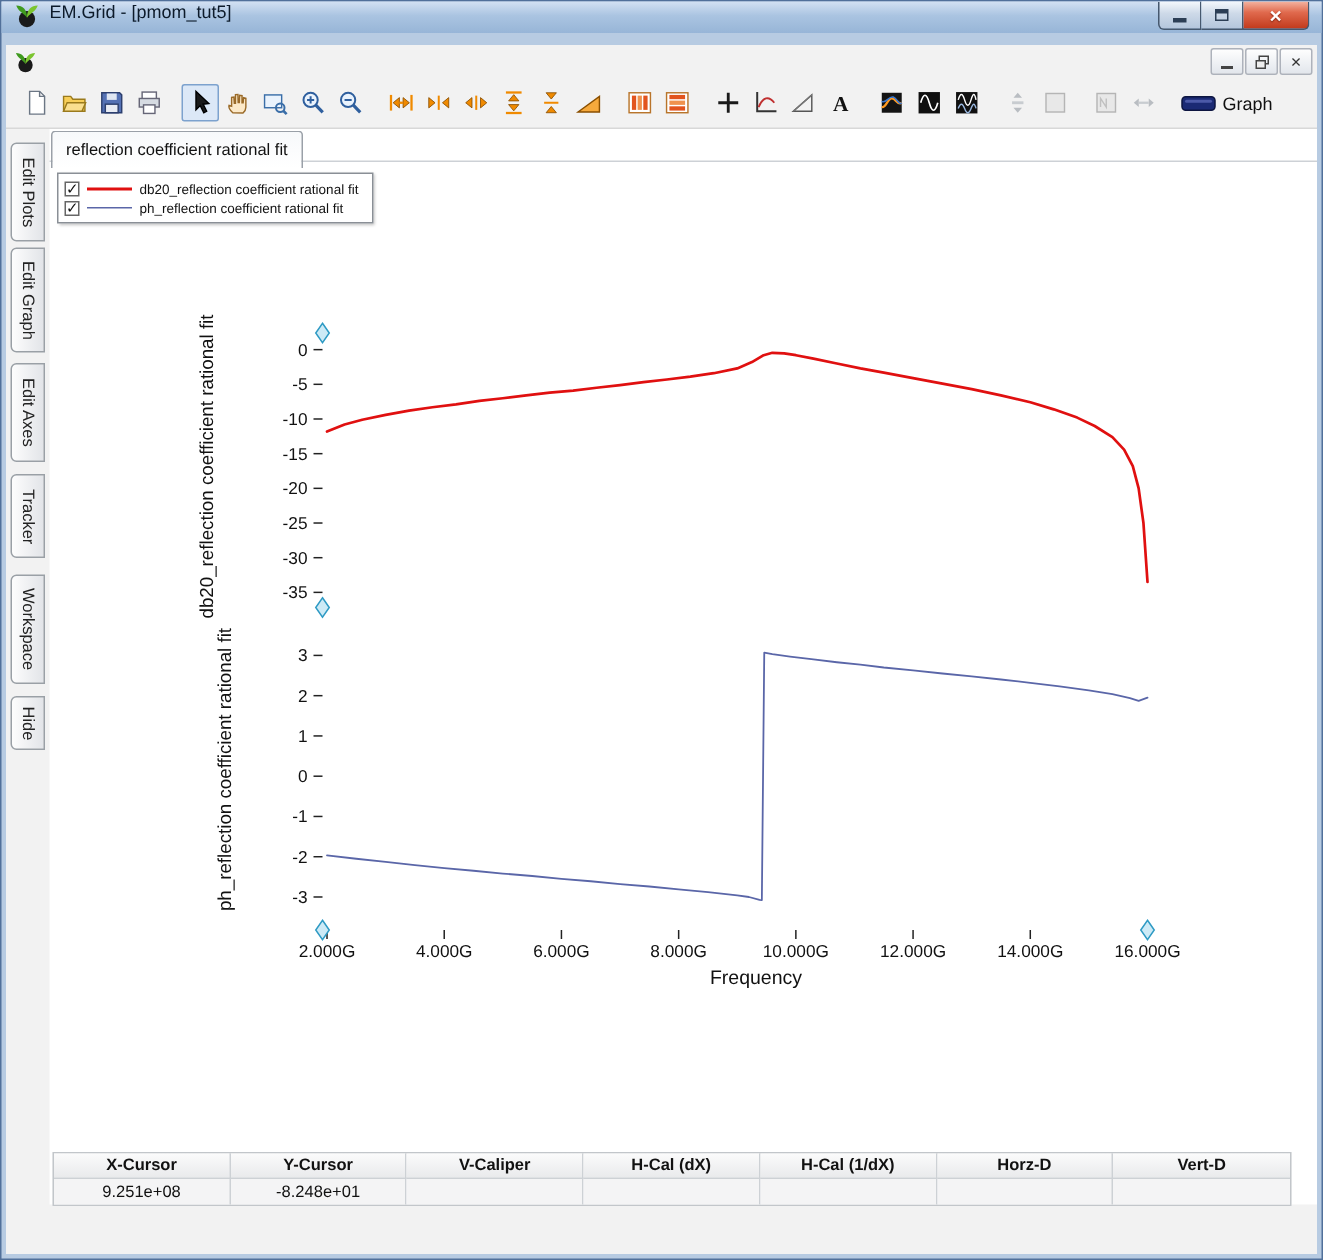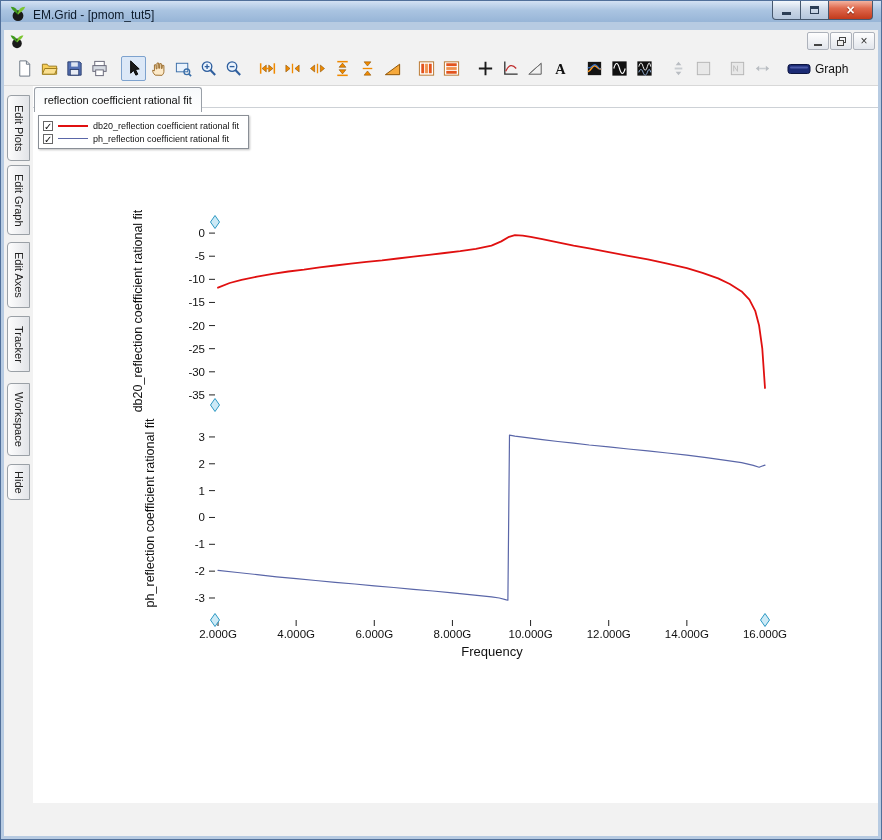--- a/index.html
+++ b/index.html
@@ -3,21 +3,21 @@
 <meta charset="utf-8">
 <style>
   * { margin:0; padding:0; box-sizing:border-box; }
   html,body { width:882px; height:840px; }
   body { font-family:"Liberation Sans",sans-serif; position:relative; background:#fff; overflow:hidden; }
 
   .win { position:absolute; inset:0; background:#b7cbe2; box-shadow: inset 0 0 0 1px #51709a; }
 
   
   .titlebar { position:absolute; top:1px; left:1px; right:1px; height:21px;
-    background:linear-gradient(#d3e1f3,#aac4e1 45%,#97b5d7); display:flex; align-items:flex-end;
+    background:linear-gradient(#d3e1f3,#aac4e1 45%,#97b5d7); display:flex; align-items:flex-start;
     padding-left:8px; gap:6px; }
   .title { font-size:12px; color:#0c1a2a; }
   .logo { width:18px; height:18px; }
   .capbtns { position:absolute; right:8px; top:0; display:flex; }
   .capbtn { height:19px; border:1px solid #46586e; border-top:none; display:flex; align-items:center; justify-content:center; cursor:default; }
   .capbtn.min { width:29px; border-radius:0 0 0 4px; background:linear-gradient(#f4f8fc,#cdd9e8 45%,#b4c6dc); }
   .capbtn.max { width:27px; border-left:none; border-right:none; background:linear-gradient(#f4f8fc,#cdd9e8 45%,#b4c6dc); }
   .capbtn.close { width:45px; border-radius:0 0 4px 0; background:linear-gradient(#f4b3a0,#e06a4e 40%,#c23a1c); }
   .gmin { width:9px; height:3px; background:#2c3e55; margin-top:7px; }
   .gmax { width:9px; height:8px; border:1px solid #2c3e55; border-top-width:3px; }
@@ -61,21 +61,21 @@
     box-shadow:1px 1px 2px rgba(0,0,0,.25); padding:3px 9px 3px 4px; z-index:4; }
   .lrow { display:flex; align-items:center; gap:5px; height:13px; }
   .lcheck { width:10px; height:10px; border:1px solid #666; background:#fff; font-size:10px; line-height:9px; text-align:center; color:#111; }
   .lline { height:0; width:30px; border-top-style:solid; }
   .llabel { font-size:9px; color:#111; white-space:nowrap; }
 
   .ylabel { position:absolute; white-space:nowrap; font-size:12.5px; color:#111;
     transform:translate(-50%,-50%) rotate(-90deg); z-index:2; }
   .ylabel.y1 { left:134px; top:225px; }
   .ylabel.y2 { left:146px; top:427px; }
-  .xlabel { position:absolute; left:388px; top:558px; width:200px; text-align:center; font-size:13px; color:#111; z-index:2; }
+  .xlabel { position:absolute; left:400px; top:558px; width:200px; text-align:center; font-size:13px; color:#111; z-index:2; }
 
   #plot-svg { position:absolute; inset:0; width:100%; height:100%; z-index:1; }
   #plot-svg text { font-family:"Liberation Sans",sans-serif; }
 
   .status { position:absolute; left:31px; top:682px; width:826px; border:1px solid #c2c6ca;
     display:grid; grid-template-columns:repeat(7,1fr); z-index:2; background:#f6f6f7; }
   .scell { border-right:1px solid #cdd1d5; height:17px; display:flex; align-items:center; justify-content:center;
     font-size:11px; color:#111; overflow:hidden; }
   .scell:nth-child(7n) { border-right:none; }
   .shead { background:linear-gradient(#fbfbfb,#e9eaec); font-weight:bold; border-bottom:1px solid #cdd1d5; }
@@ -408,14 +408,30 @@
           <div class="lcheck">✓</div>
           <div class="lline" style="border-top-width: 1px; border-top-color: rgb(90, 102, 168);"></div>
           <span class="llabel">ph_reflection coefficient rational fit</span>
         </div>
       </div>
 
     <div class="ylabel y1">db20_reflection coefficient rational fit</div>
     <div class="ylabel y2">ph_reflection coefficient rational fit</div>
     <div class="xlabel">Frequency</div>
 
+    <div class="status" id="status">
+        <div class="scell shead">X-Cursor</div>
+        <div class="scell shead">Y-Cursor</div>
+        <div class="scell shead">V-Caliper</div>
+        <div class="scell shead">H-Cal (dX)</div>
+        <div class="scell shead">H-Cal (1/dX)</div>
+        <div class="scell shead">Horz-D</div>
+        <div class="scell shead">Vert-D</div>
+        <div class="scell sval">9.251e+08</div>
+        <div class="scell sval">-8.248e+01</div>
+        <div class="scell sval"></div>
+        <div class="scell sval"></div>
+        <div class="scell sval"></div>
+        <div class="scell sval"></div>
+        <div class="scell sval"></div>
+      </div>
   </div>
 </div>
 
 </body></html>

